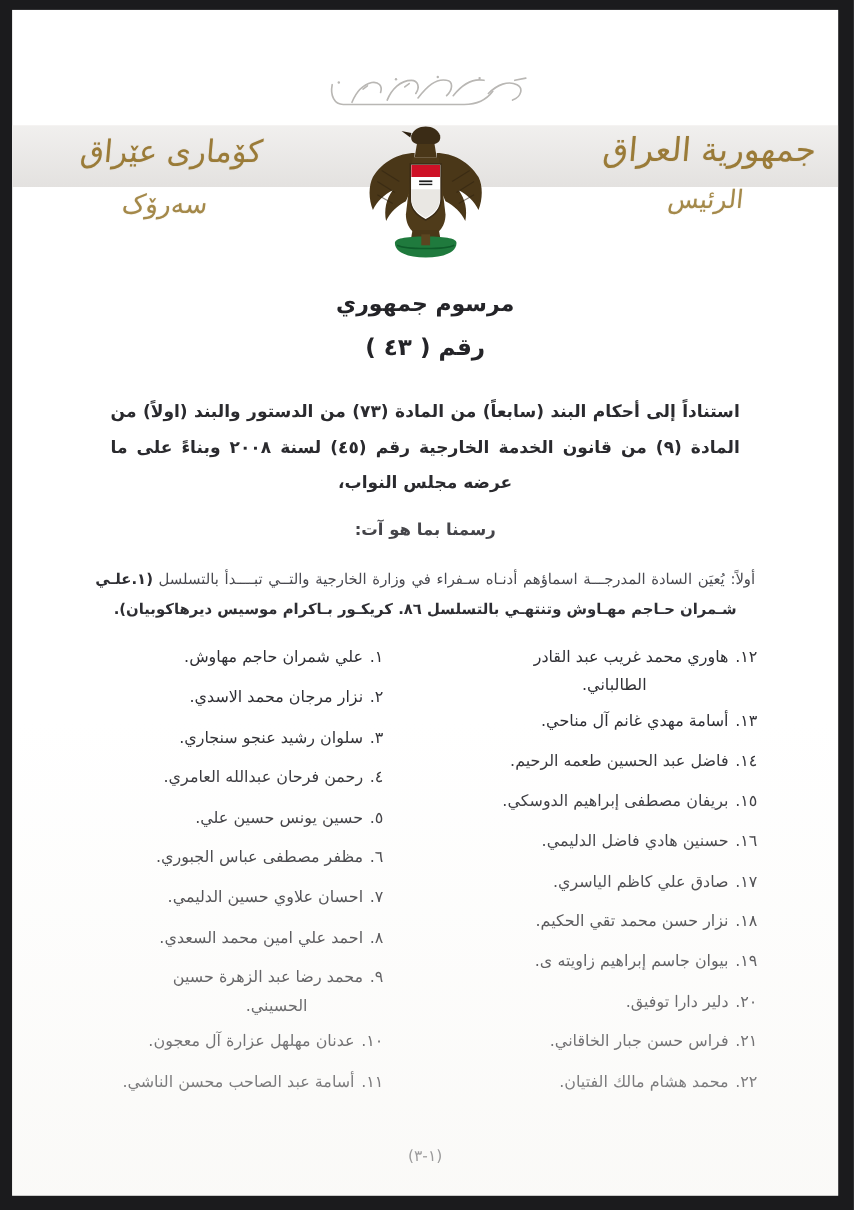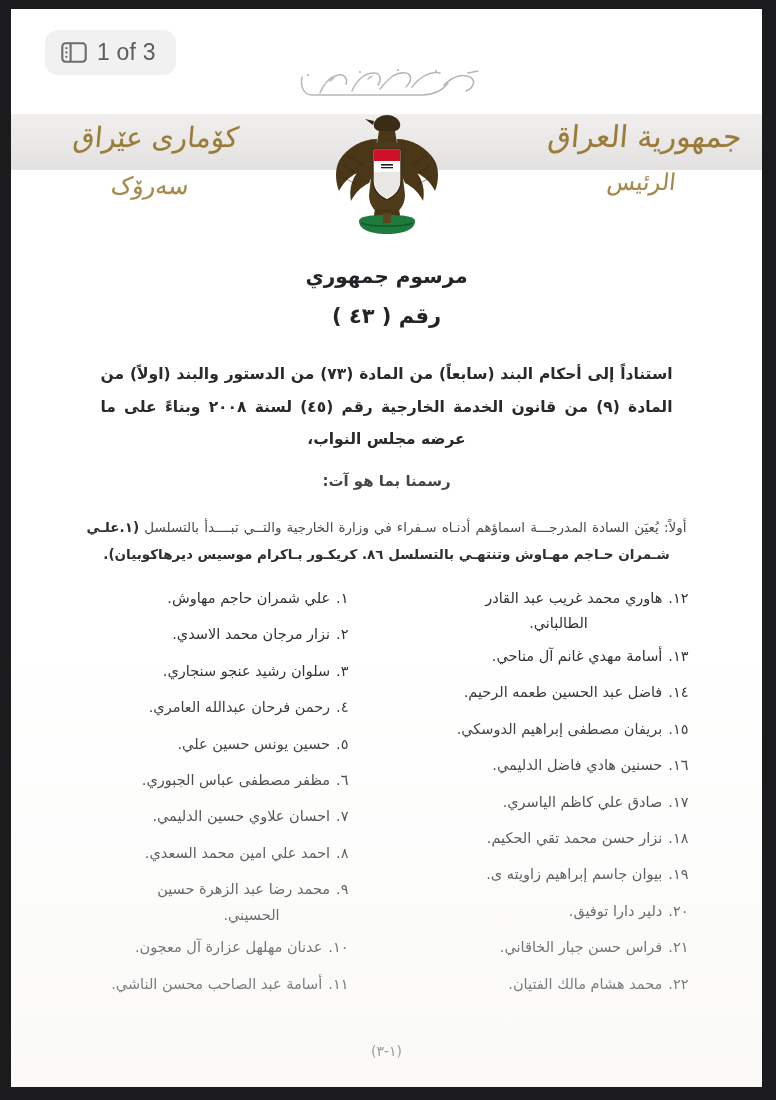--- a/index.html
+++ b/index.html
@@ -437,26 +437,14 @@
             </div>
           </div>
       </div>
     </div>
 
     <div id="page-footer">(١-٣)</div>
 
     <div id="scan-tint"></div>
   </div>
 
-  <div id="page-indicator">
-    <span class="pi-icon">
-      <svg viewBox="0 0 26 21" xmlns="http://www.w3.org/2000/svg" aria-hidden="true">
-        <rect x="1.3" y="1.3" width="23.4" height="18.4" rx="3.2" fill="none" stroke="#6b6b70" stroke-width="2.1"></rect>
-        <line x1="9.6" y1="1.6" x2="9.6" y2="19.4" stroke="#6b6b70" stroke-width="2.1"></line>
-        <circle cx="5.4" cy="6.2" r="1.15" fill="#6b6b70"></circle>
-        <circle cx="5.4" cy="10.5" r="1.15" fill="#6b6b70"></circle>
-        <circle cx="5.4" cy="14.8" r="1.15" fill="#6b6b70"></circle>
-      </svg>
-    </span>
-    <span class="pi-label">1 of 3</span>
-  </div>
 
 </div>
 
 </body></html>

